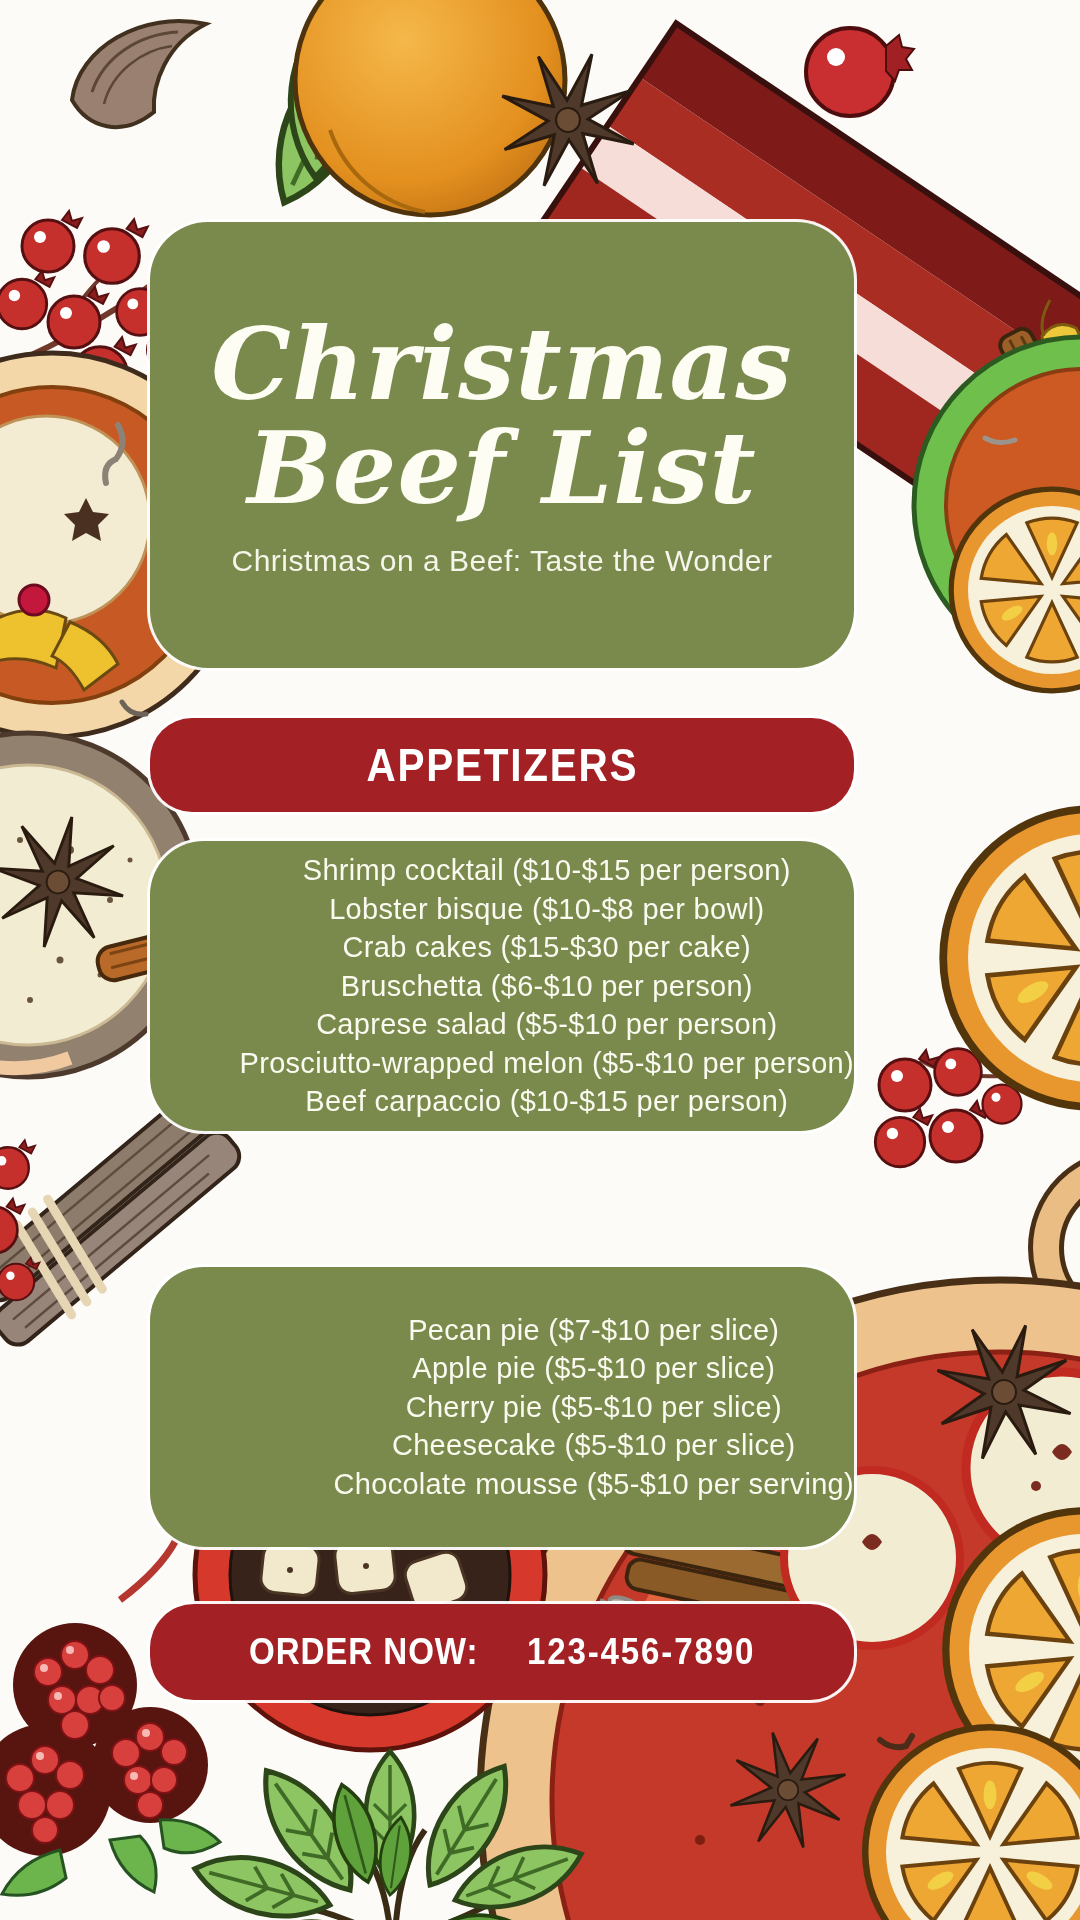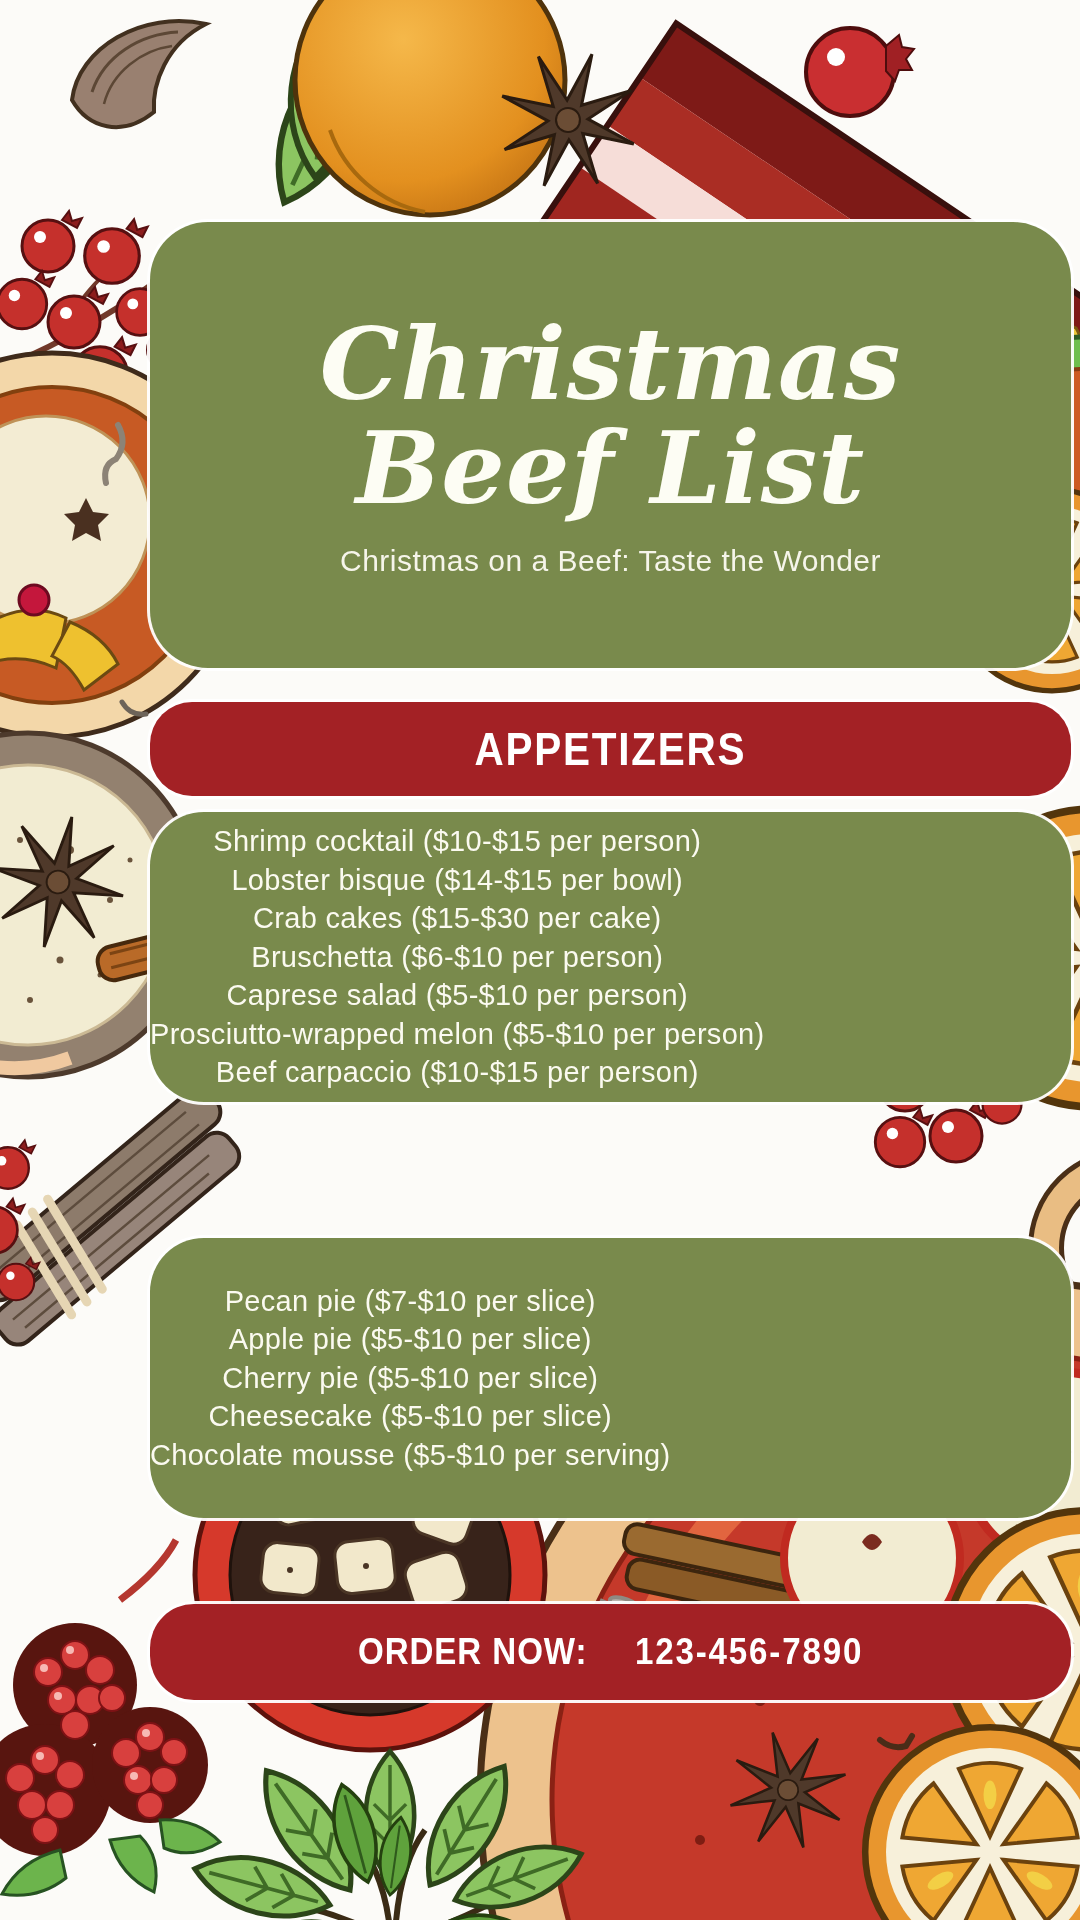--- a/index.html
+++ b/index.html
@@ -1,37 +1,37 @@
 <!DOCTYPE html>
 <html style="--olive-green: #798a4c; --brick-red: #a32125; --text-white: #ffffff; --candy-dark-red: #7e1a17; --berry-red: #c5302c; --orange-fruit: #e8962e; --leaf-green: #8cc561; --pan-rim-tan: #edc28d; --cream: #f2ecd2;"><head>
 <meta charset="utf-8">
 <style>
   html,body{margin:0;padding:0;background:#ffffff;}
   .stage{position:relative;width:1080px;height:1920px;overflow:hidden;
          background:#fcfbf8;font-family:"Liberation Sans",sans-serif;}
   .bg-art{position:absolute;left:0;top:0;width:1080px;height:1920px;}
 
-  .card,.banner,.panel{position:absolute;left:150px;width:921px;box-sizing:border-box;
+  .card,.banner,.panel{position:absolute;left:150px;width:704px;box-sizing:border-box;
          box-shadow:0 0 0 3px rgba(255,255,255,.95);}
   .title-card{top:222px;height:446px;background:var(--olive-green,#798a4c);border-radius:58px;
          display:flex;flex-direction:column;align-items:center;justify-content:center;}
   .title-script{font-family:"DejaVu Serif",serif;font-style:italic;font-weight:700;
          color:#fdfdf4;font-size:100px;line-height:1.04;letter-spacing:1px;text-align:center;}
   .subtitle{margin-top:24px;font-size:30px;color:#f6f5ea;letter-spacing:.5px;}
 
   .banner{background:var(--brick-red,#a32125);display:flex;align-items:center;justify-content:center;
          color:var(--text-white,#ffffff);}
-  .appetizers-banner{top:702px;height:94px;border-radius:42px;}
+  .appetizers-banner{top:718px;height:94px;border-radius:42px;}
   .desserts-banner{top:1146px;height:88px;border-radius:42px;}
   .order-banner{top:1604px;height:96px;border-radius:44px;gap:28px;font-size:36px;font-weight:700;}
   .heading{font-size:46px;font-weight:700;letter-spacing:2px;transform:scaleX(.88);display:inline-block;}
   .order-label{letter-spacing:1px;transform:scaleX(.92);display:inline-block;}
   .order-phone{letter-spacing:2px;transform:scaleX(.92);display:inline-block;}
 
-  .panel{background:var(--olive-green,#798a4c);display:flex;align-items:center;justify-content:flex-start;}
+  .panel{background:var(--olive-green,#798a4c);display:flex;align-items:center;justify-content:flex-end;margin-top:29px;}
   .appetizers-panel{top:812px;height:290px;border-radius:54px;}
   .desserts-panel{top:1238px;height:280px;border-radius:54px;}
   .menu-list{list-style:none;margin:0;padding:0;text-align:center;color:#fbfaf0;
          font-size:29px;line-height:38.5px;letter-spacing:.3px;}
 </style>
 </head>
 <body>
 
 <div class="stage">
 
@@ -323,21 +323,21 @@
 </div>
 
 <div class="banner appetizers-banner">
   <span class="heading">APPETIZERS</span>
 </div>
 
 <div class="panel appetizers-panel">
   <ul class="menu-list">
 
   <li class="menu-item">Shrimp cocktail ($10-$15 per person)</li>
-        <li class="menu-item">Lobster bisque ($14-$15 per bowl)</li>
+        <li class="menu-item">Lobster bisque ($10-$8 per bowl)</li>
         <li class="menu-item">Crab cakes ($15-$30 per cake)</li>
         <li class="menu-item">Bruschetta ($6-$10 per person)</li>
         <li class="menu-item">Caprese salad ($5-$10 per person)</li>
         <li class="menu-item">Prosciutto-wrapped melon ($5-$10 per person)</li>
         <li class="menu-item">Beef carpaccio ($10-$15 per person)</li>
       </ul>
 </div>
 
 
 <div class="panel desserts-panel">

